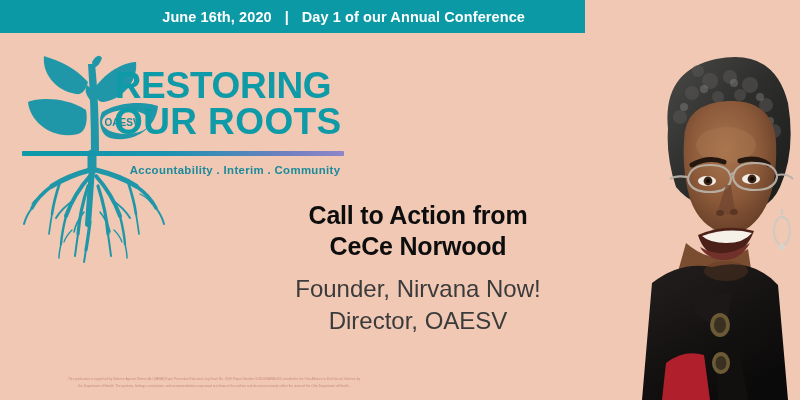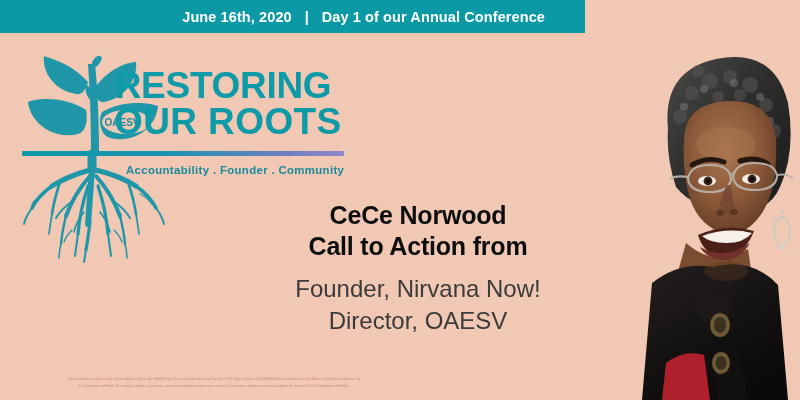--- a/index.html
+++ b/index.html
@@ -26,21 +26,21 @@
     position: absolute;
     left: 0;
     top: 0;
     width: 585px;
     height: 33px;
     background: #0b99a6;
     display: flex;
     align-items: center;
     justify-content: flex-end;
     box-sizing: border-box;
-    padding-right: 40px;
+    padding-right: 60px;
   }
   .banner-text {
     color: #ffffff;
     font-size: 14.5px;
     font-weight: bold;
     letter-spacing: 0.1px;
     white-space: nowrap;
   }
   .banner-sep {
     color: #ffffff;
@@ -236,26 +236,26 @@
       </svg>
     </div>
 
     <div id="logo-wordmark">
       <div class="word-line line1">RESTORING</div>
       <div class="word-line line2">OUR ROOTS</div>
     </div>
 
     <div id="logo-rule"></div>
 
-    <div id="logo-tagline">Accountability . Founder . Community</div>
+    <div id="logo-tagline">Accountability . Interim . Community</div>
   </div>
 
   <div id="main-copy">
+    <div class="headline">Call to Action from</div>
     <div class="headline">CeCe Norwood</div>
-    <div class="headline">Call to Action from</div>
     <div id="subhead">
       <div>Founder, Nirvana Now!</div>
       <div>Director, OAESV</div>
     </div>
   </div>
 
   <div id="portrait">
     <svg width="178" height="367" viewBox="0 0 178 367" xmlns="http://www.w3.org/2000/svg">
       <defs>
         <radialGradient id="skinGrad" cx="45%" cy="38%" r="68%">

